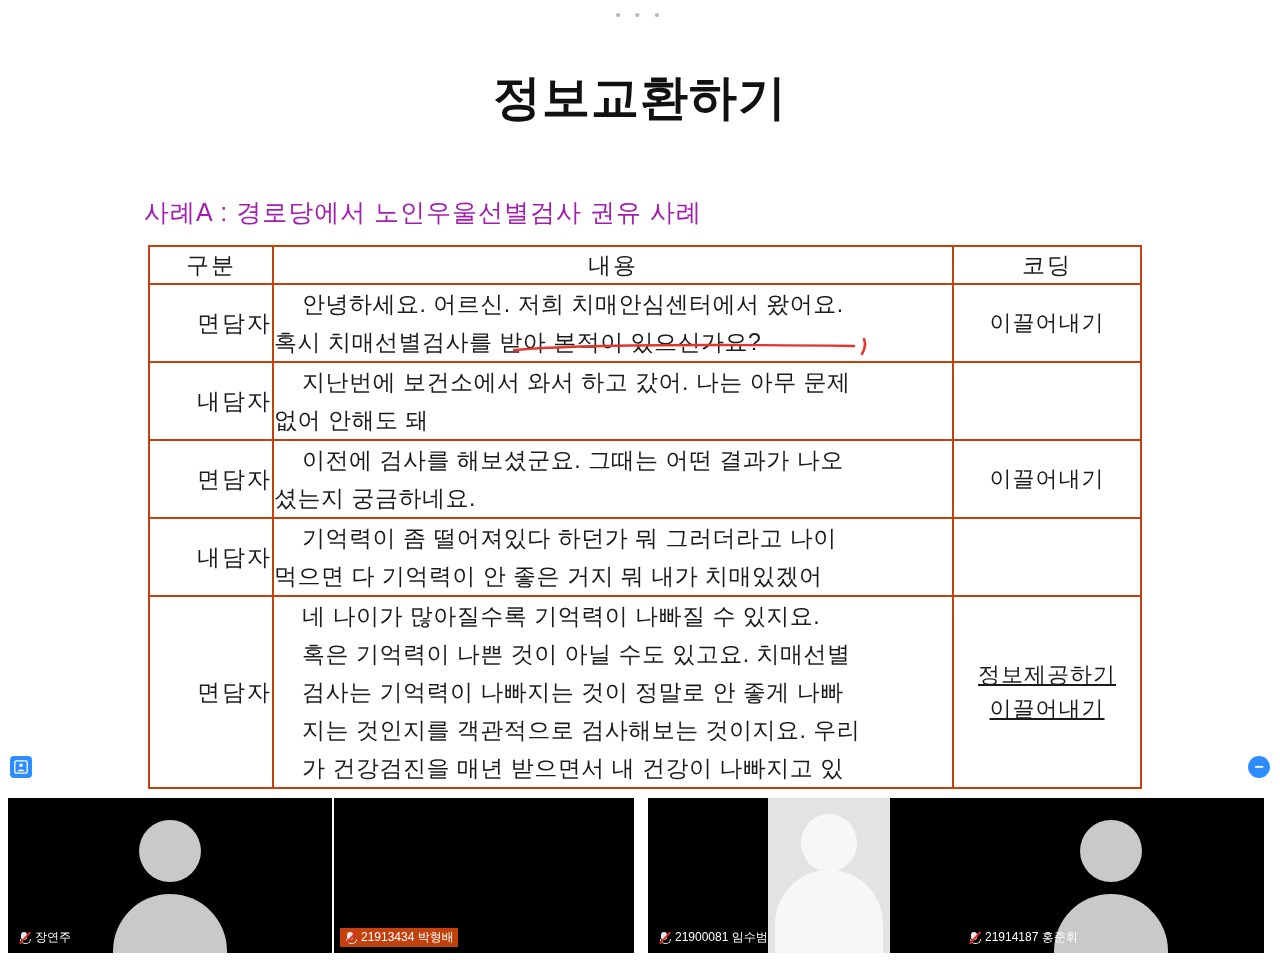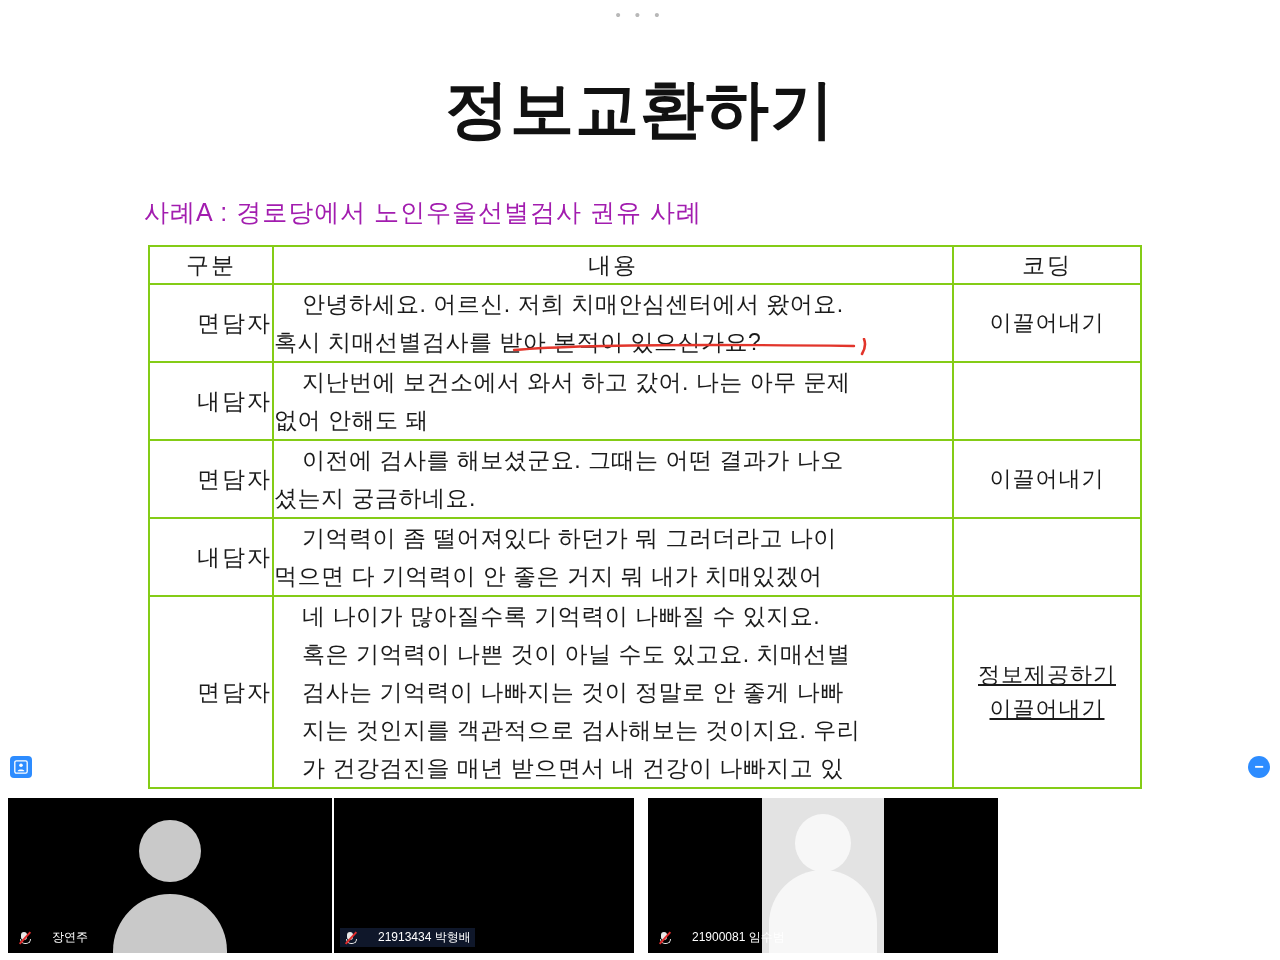--- a/index.html
+++ b/index.html
@@ -36,21 +36,21 @@
     line-height: 14px;
     user-select: none;
   }
 
   #slide-title {
     position: absolute;
     top: 66px;
     left: 0;
     width: 1280px;
     text-align: center;
-    font-size: 64px;
+    font-size: 48px;
     font-weight: bold;
     color: #111111;
     letter-spacing: 1px;
   }
 
   #case-line {
     position: absolute;
     top: 196px;
     left: 144px;
     font-size: 25px;
@@ -62,21 +62,21 @@
   
   #transcript {
     position: absolute;
     left: 148px;
     top: 245px;
     width: 992px;
     border-collapse: collapse;
     table-layout: fixed;
   }
   #transcript td, #transcript th {
-    border: 2px solid #84cc16;
+    border: 2px solid #c2410c;
     padding: 0;
     vertical-align: middle;
     color: #1b1b1b;
     font-weight: normal;
     margin-left: 32px;
   }
   .col-sp { width: 124px; }
   .col-ct { width: 680px; }
   .col-cd { width: 188px; }
 
@@ -134,21 +134,21 @@
   }
   .tile {
     position: absolute;
     top: 18px;
     height: 155px;
     background: #000000;
     overflow: hidden;
   }
   .tile-1 { left: 8px;   width: 324px; }
   .tile-2 { left: 334px; width: 300px; }
-  .tile-3 { left: 648px; width: 350px; }
+  .tile-3 { left: 648px; width: 350px; padding-left: 11px; }
   .tile-4 { left: 958px; width: 306px; }
 
   .avatar-wrap {
     position: absolute;
     left: 0; top: 0;
     width: 100%; height: 100%;
     display: flex;
     align-items: flex-end;
     justify-content: center;
   }
@@ -222,25 +222,25 @@
     border-radius: 54px 54px 0 0;
     background: #f7f7f7;
   }
 
   .nameplate {
     position: absolute;
     left: 6px;
     bottom: 6px;
     display: flex;
     align-items: center;
-    gap: 22px;
+    gap: 5px;
     padding: 1px 4px;
     max-width: 95%;
   }
-  .nameplate.highlight { background: #0f172a; }
+  .nameplate.highlight { background: #c2410c; }
   .nameplate .label {
     color: #ffffff;
     font-size: 12px;
     white-space: nowrap;
   }
   .mic-muted {
     width: 12px; height: 14px;
     position: relative;
     flex: 0 0 auto;
   }
@@ -409,20 +409,36 @@
     <div class="nameplate">
       <span class="mic-muted">
         <span class="mic-body"></span>
           <span class="mic-stand"></span>
           <span class="slash"></span>
       </span>
       <span class="label">21900081 임수범</span>
     </div>
   </div>
 
+  <div class="tile tile-4">
+    <div class="avatar-wrap">
+      <div class="avatar">
+        <div class="head"></div>
+        <div class="body"></div>
+      </div>
+    </div>
+    <div class="nameplate">
+      <span class="mic-muted">
+        <span class="mic-body"></span>
+          <span class="mic-stand"></span>
+          <span class="slash"></span>
+      </span>
+      <span class="label">21914187 홍준휘</span>
+    </div>
+  </div>
 </div>
 
 <div class="corner-btn" id="participants-btn">
   <svg width="14" height="14" viewBox="0 0 14 14" aria-hidden="true">
     <rect x="0.8" y="0.8" width="12.4" height="12.4" rx="1.6" fill="none" stroke="#ffffff" stroke-width="1.3"></rect>
     <circle cx="7" cy="5.2" r="1.8" fill="#ffffff"></circle>
     <path d="M3.6,11.2 C3.6,8.9 10.4,8.9 10.4,11.2 Z" fill="#ffffff"></path>
   </svg>
 </div>
 

